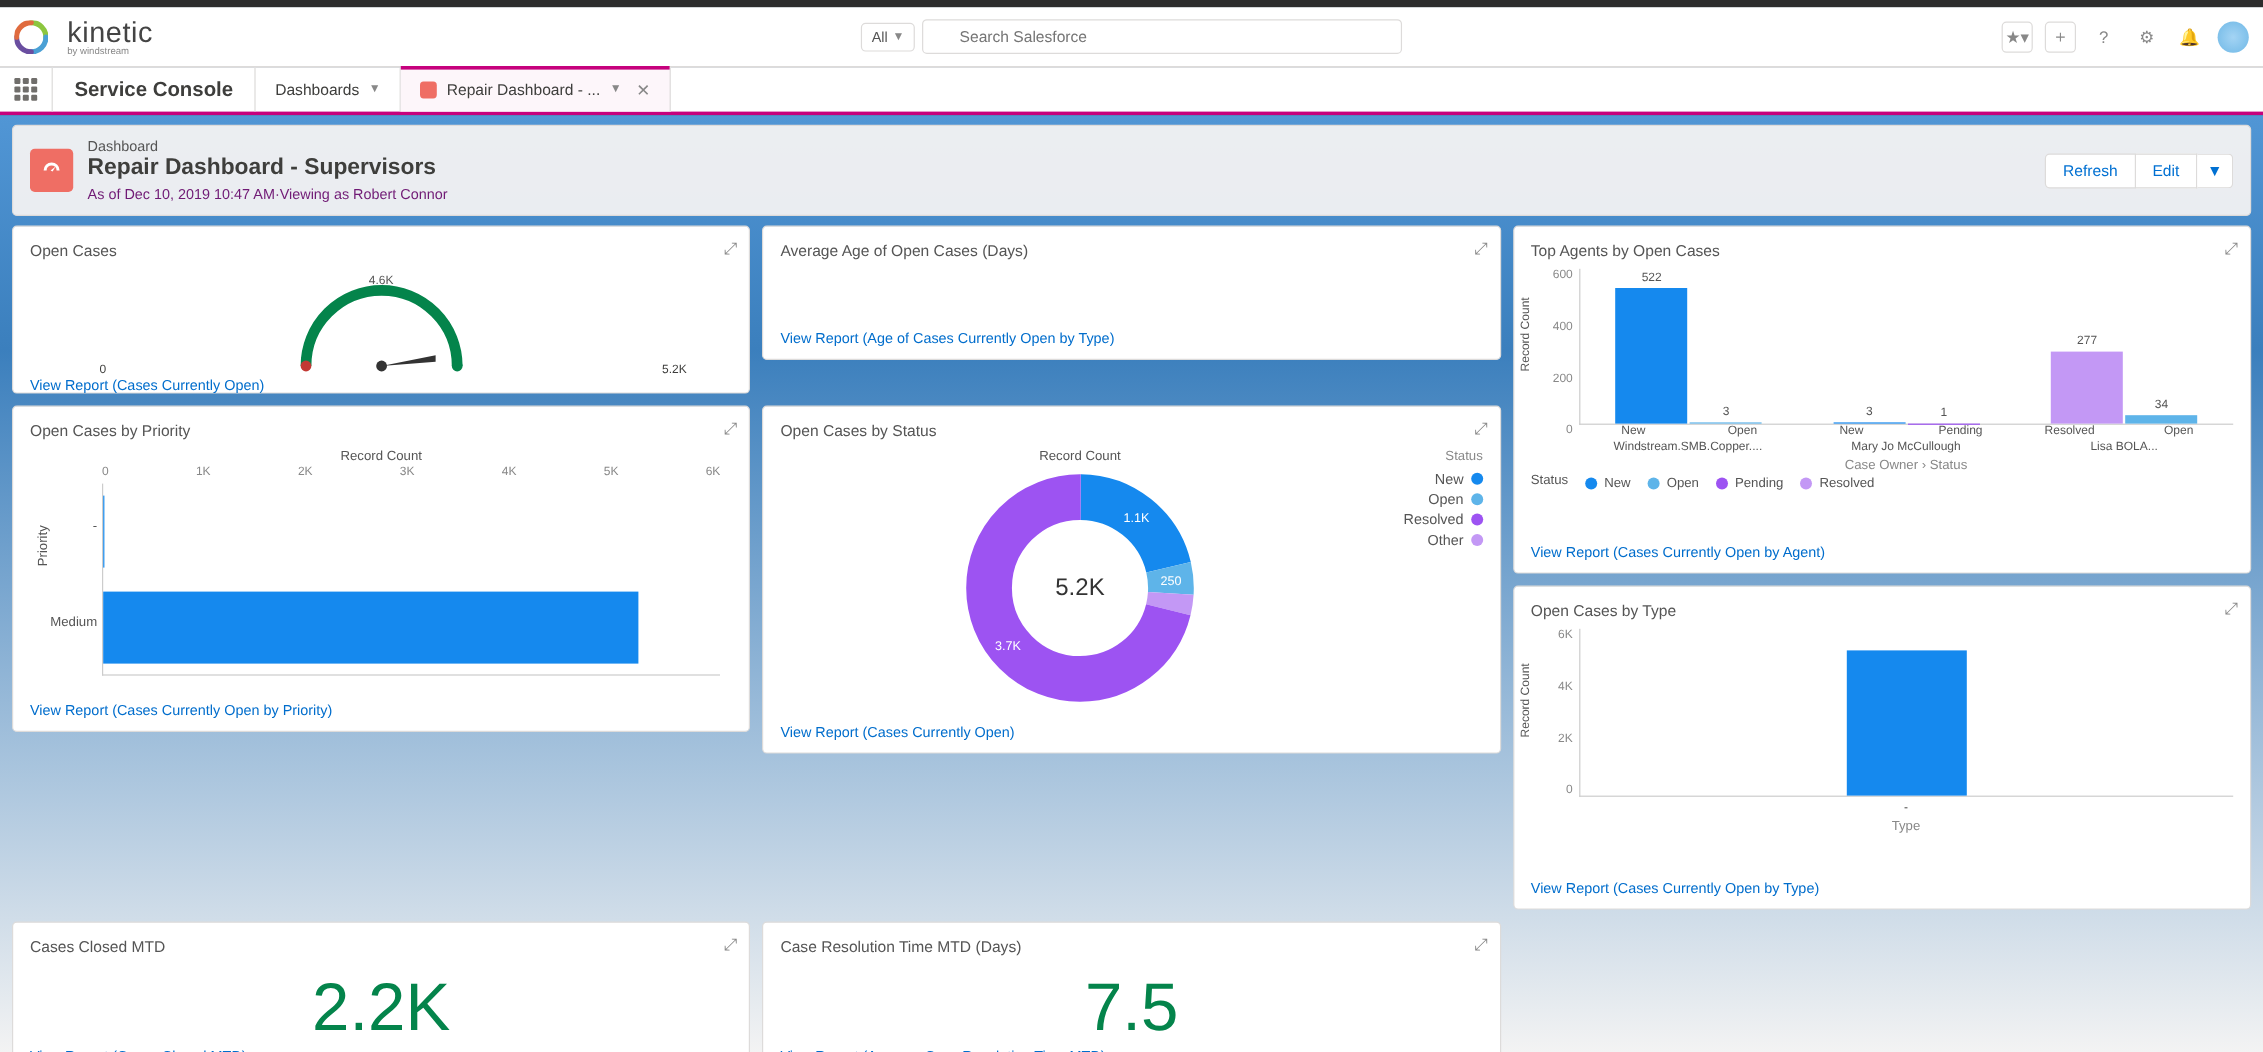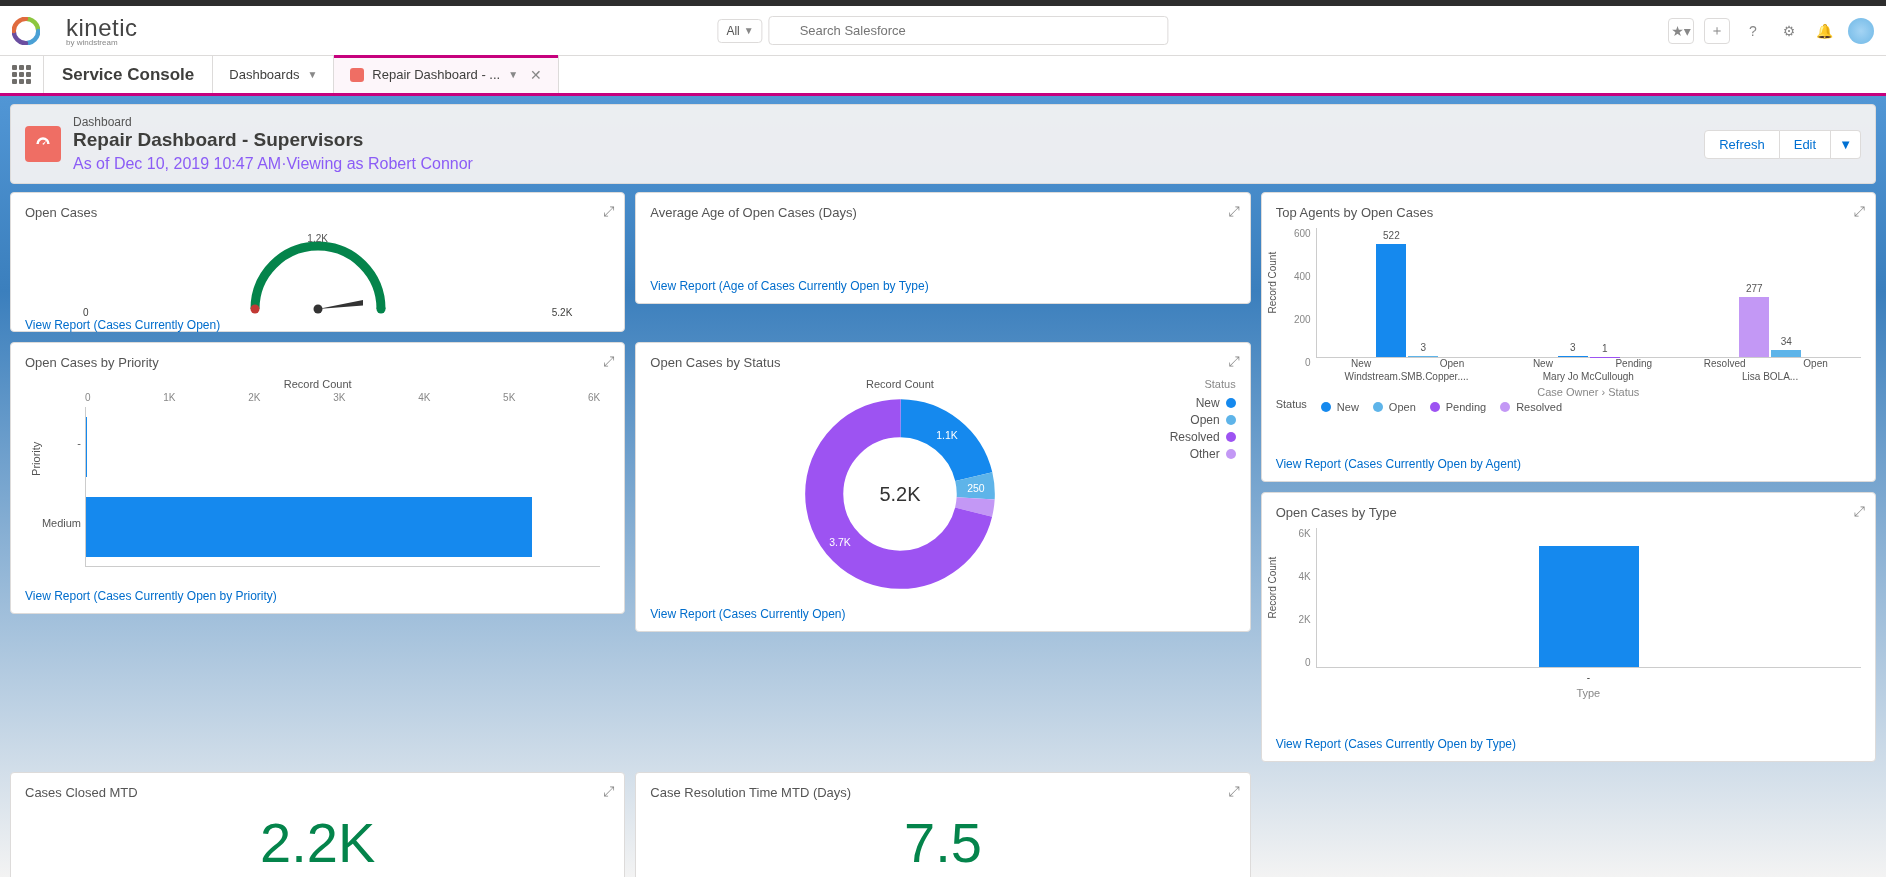--- a/index.html
+++ b/index.html
@@ -14,21 +14,21 @@
     --open: #5eb4e9;
     --pending: #9d53f2;
     --resolved: #c398f5;
     --other: #e2b0ff;
   }
   * { box-sizing: border-box; font-family: "Salesforce Sans", Arial, sans-serif; }
   html,body { margin:0; padding:0; background:#1b2838; color:var(--text); font-size:13px; width:1886px; height:877px; overflow:hidden; }
   .window-chrome { height:6px; background:#2d2d2d; }
   
   .global-header { background:#fff; height:50px; display:flex; align-items:center; padding:0 12px; border-bottom:1px solid var(--gray-border); position:relative; }
-  .logo { display:flex; align-items:center; gap:24px; }
+  .logo { display:flex; align-items:center; gap:14px; }
   .logo svg { margin-right:2px;}
   .logo-text { font-size:24px; font-weight:300; color:#444; letter-spacing:0.5px;}
   .logo-sub { font-size:8px; color:#888; display:block; margin-top:-4px;}
   .search-wrap { position:absolute; left:50%; transform:translateX(-50%); display:flex; align-items:center; gap:6px;}
   .scope-pill { border:1px solid var(--gray-border); border-radius:4px; padding:4px 8px; display:flex; align-items:center; gap:4px; font-size:12px; color:#555;}
   .search-box { width:400px; border:1px solid var(--gray-border); border-radius:4px; padding:6px 10px 6px 30px; font-size:13px; position:relative;}
   .search-container{ position:relative; }
   .search-container .sicon{ position:absolute; left:8px; top:50%; transform:translateY(-50%); color:#999;}
   .header-icons { margin-left:auto; display:flex; gap:10px; align-items:center; color:#706e6b;}
   .hicon{ width:26px; height:26px; border:1px solid var(--gray-border); border-radius:4px; display:flex; align-items:center; justify-content:center; font-size:14px; color:#888;}
@@ -45,21 +45,21 @@
   .tab-icon{ width:14px; height:14px; border-radius:3px; background:#ef6e64; display:inline-block;}
   .chev{ font-size:10px; color:#888;}
   .tab-close{ font-size:14px; color:#888; margin-left:4px;}
   
   .page-wrap{ background: linear-gradient(180deg,#5196d5 0%, #3b7fbd 25%, #f3f3f3 100%); padding:0 10px 10px; height:calc(100% - 96px); overflow:hidden;}
   .page-header { background:rgba(243,242,242,0.95); border:1px solid var(--gray-border); border-radius:4px; margin:8px 0; padding:10px 14px; display:flex; align-items:center; gap:12px;}
   .ph-icon{ width:36px; height:36px; border-radius:4px; background:#ef6e64; display:flex; align-items:center; justify-content:center;}
   .ph-icon svg{ fill:#fff;}
   .ph-text .crumb{ font-size:12px; color:#555;}
   .ph-text .title{ font-size:19px; font-weight:700; color:#3e3e3c;}
-  .ph-sub { font-size:16px; color:#8b5cf6; margin-top:4px;}
+  .ph-sub { font-size:12px; color:#701a75; margin-top:4px;}
   .ph-actions{ margin-left:auto; display:flex;}
   .btn { border:1px solid var(--gray-border); background:#fff; padding:6px 14px; font-size:13px; color:#0070d2; cursor:pointer;}
   .btn:first-child{ border-radius:4px 0 0 4px;}
   .btn.mid{ border-left:none;}
   .btn:last-child{ border-radius:0 4px 4px 0; border-left:none; padding:6px 8px;}
   
   .grid { display:grid; grid-template-columns: 1fr 1fr 1fr; gap:10px; }
   .card { background:#fff; border:1px solid var(--gray-border); border-radius:4px; padding:12px 14px 10px; position:relative; display:flex; flex-direction:column;}
   .card-title{ font-size:13px; color:#555; margin-bottom:8px;}
   .expand{ position:absolute; top:10px; right:10px; color:#888; font-size:14px;}
@@ -82,21 +82,21 @@
   .donut-legend{ font-size:12px; color:#555; margin-left:auto; text-align:right;}
   .donut-legend .lg-title{ font-size:11px; color:#888; margin-bottom:6px;}
   .lg-row{ display:flex; align-items:center; justify-content:flex-end; gap:6px; margin:3px 0;}
   .dot{ width:10px; height:10px; border-radius:50%;}
   
   .vbar-chart{ height:160px; position:relative; padding-left:40px;}
   .vbar-yaxis{ position:absolute; left:0; top:0; bottom:20px; width:35px; display:flex; flex-direction:column; justify-content:space-between; align-items:flex-end; font-size:10px; color:#888;}
   .vbar-yaxis-title{ position:absolute; left:-4px; top:50%; transform:rotate(-90deg); transform-origin:left; font-size:10px; color:#555;}
   .vbar-area{ margin-left:0; height:130px; border-left:1px solid #ccc; border-bottom:1px solid #ccc; display:flex; align-items:flex-end; justify-content:space-around; position:relative;}
   .vgroup{ flex:1; display:flex; align-items:flex-end; justify-content:center; gap:2px; position:relative;}
-  .vbar{ width:30px; position:relative;}
+  .vbar{ width:60px; position:relative;}
   .vbar .val{ position:absolute; top:-14px; left:50%; transform:translateX(-50%); font-size:10px; color:#555;}
   .vbar-xlabels{ display:flex; font-size:10px; color:#555;}
   .vbar-xlabels > div{ flex:1; text-align:center;}
   .xowner{ display:flex; font-size:10px; color:#555; margin-top:2px;}
   .xowner > div{ flex:1; text-align:center;}
   .axis-caption{ text-align:center; font-size:11px; color:#888; margin-top:4px;}
   .hlegend{ display:flex; gap:14px; font-size:11px; color:#555; margin:10px 0 6px;}
   .hlegend .lg-row{ justify-content:flex-start;}
   
   .type-chart{ height:170px; position:relative; padding-left:40px;}
@@ -194,21 +194,21 @@
       <div class="card-title">Open Cases</div>
       <span class="expand">⤢</span>
       <div class="gauge-wrap">
         <svg width="200" height="90" viewBox="0 0 200 100" style="margin:0 auto; display:block;">
           <path d="M30 90 A70 70 0 0 1 170 90" fill="none" stroke="#04844b" stroke-width="10"></path>
           <circle cx="30" cy="90" r="5" fill="#c23934"></circle>
           <circle cx="170" cy="90" r="5" fill="#04844b"></circle>
           <polygon points="100,90 150,80 150,86" fill="#333"></polygon>
           <circle cx="100" cy="90" r="5" fill="#333"></circle>
         </svg>
-        <div style="position:absolute; top:5px; left:50%; transform:translateX(-50%); font-size:10px; color:#555;">1.2K</div>
+        <div style="position:absolute; top:5px; left:50%; transform:translateX(-50%); font-size:10px; color:#555;">4.6K</div>
         <div style="position:absolute; bottom:0px; left:58px; font-size:10px;">0</div>
         <div style="position:absolute; bottom:0px; right:38px; font-size:10px;">5.2K</div>
       </div>
       <a class="view-link">View Report (Cases Currently Open)</a>
     </div>
 
     <div class="card" style="height:112px;">
       <div class="card-title">Average Age of Open Cases (Days)</div>
       <span class="expand">⤢</span>
       <a class="view-link">View Report (Age of Cases Currently Open by Type)</a>

